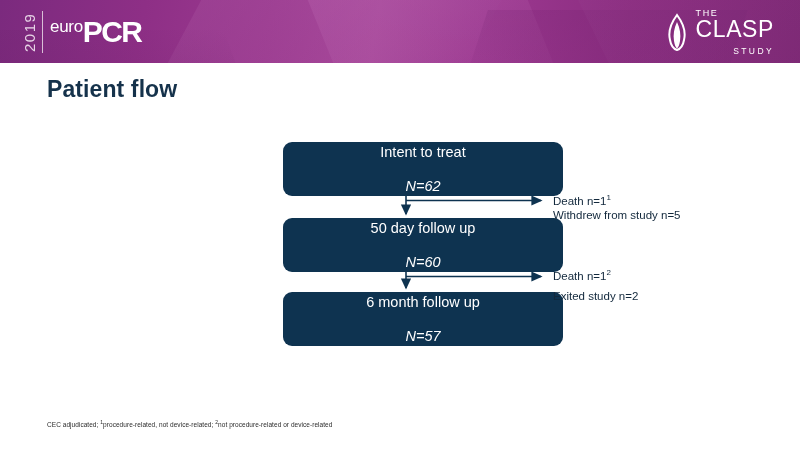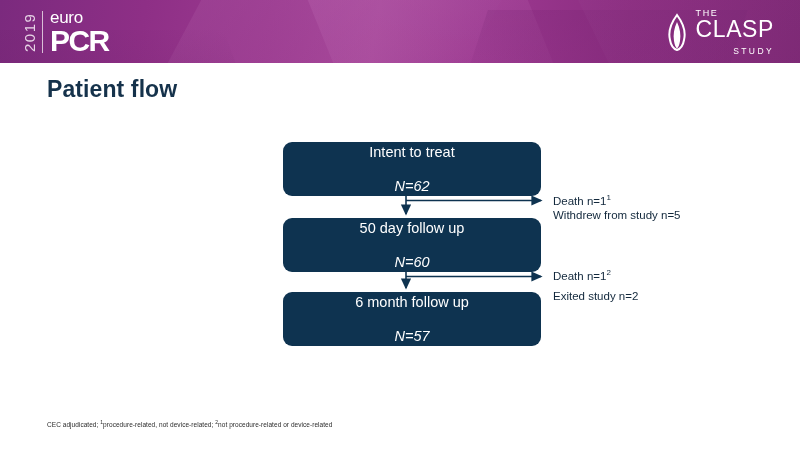--- a/index.html
+++ b/index.html
@@ -83,21 +83,20 @@
     justify-content: center;
   }
   .pcr-divider {
     width: 1px;
     height: 42px;
     background: #d8bed6;
     margin: 0 7px 0 5px;
   }
   .pcr-words {
     display: flex;
-    flex-direction: column;
     justify-content: center;
     line-height: 1;
   }
   .pcr-euro {
     color: #ffffff;
     font-size: 17px;
     font-weight: 400;
     letter-spacing: -0.3px;
     margin-bottom: 1px;
   }
@@ -161,21 +160,21 @@
 
   
   .flow {
     position: absolute;
     left: 0; top: 0;
     width: 800px; height: 450px;
     pointer-events: none;
   }
   .flow-box {
     position: absolute;
-    width: 258px;
+    width: 280px;
     height: 54px;
     left: 283px;
     background: #0e3350;
     border-radius: 9px;
     color: #ffffff;
     display: flex;
     flex-direction: column;
     align-items: center;
     justify-content: center;
     line-height: 1.25;

